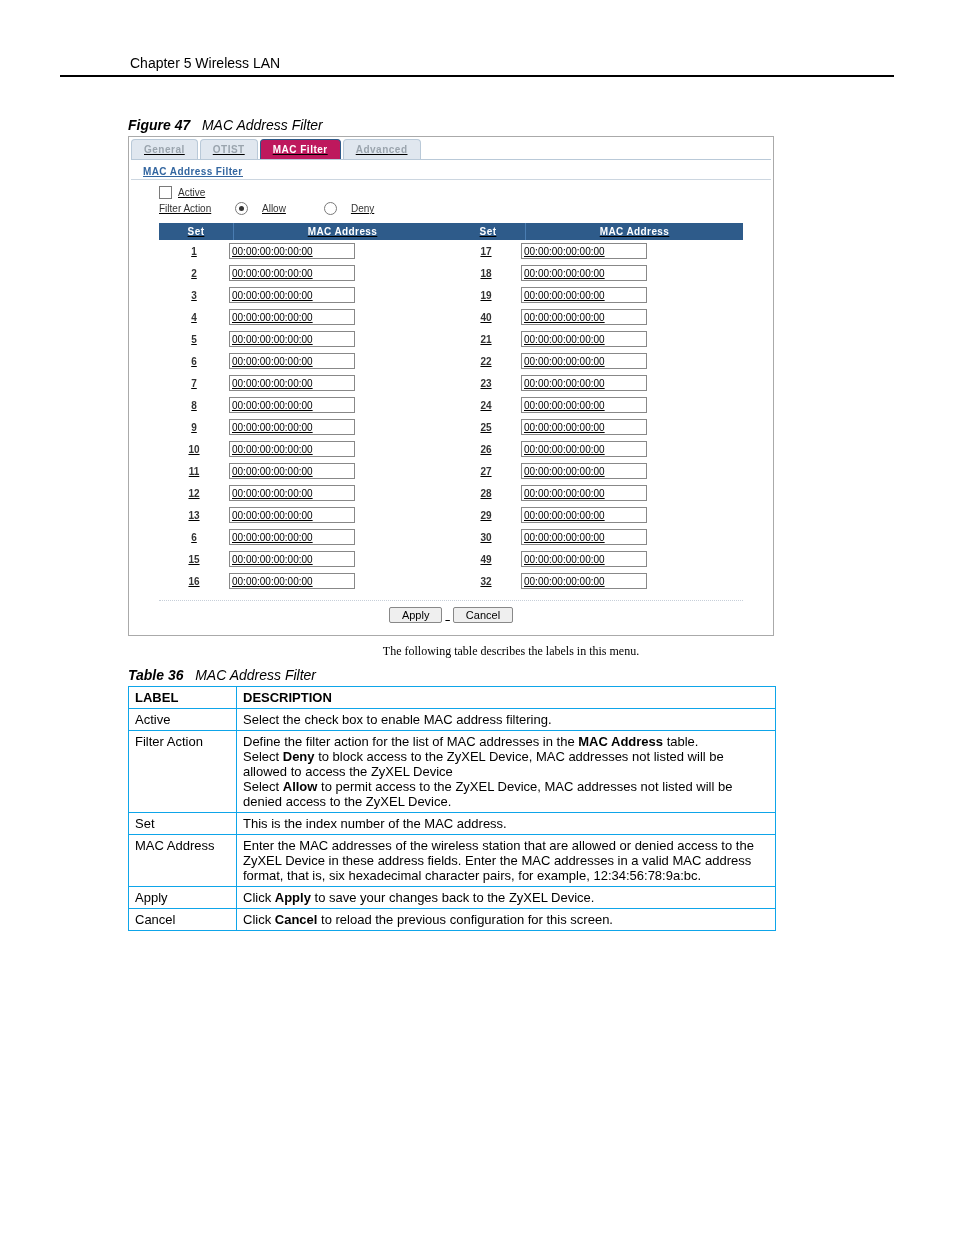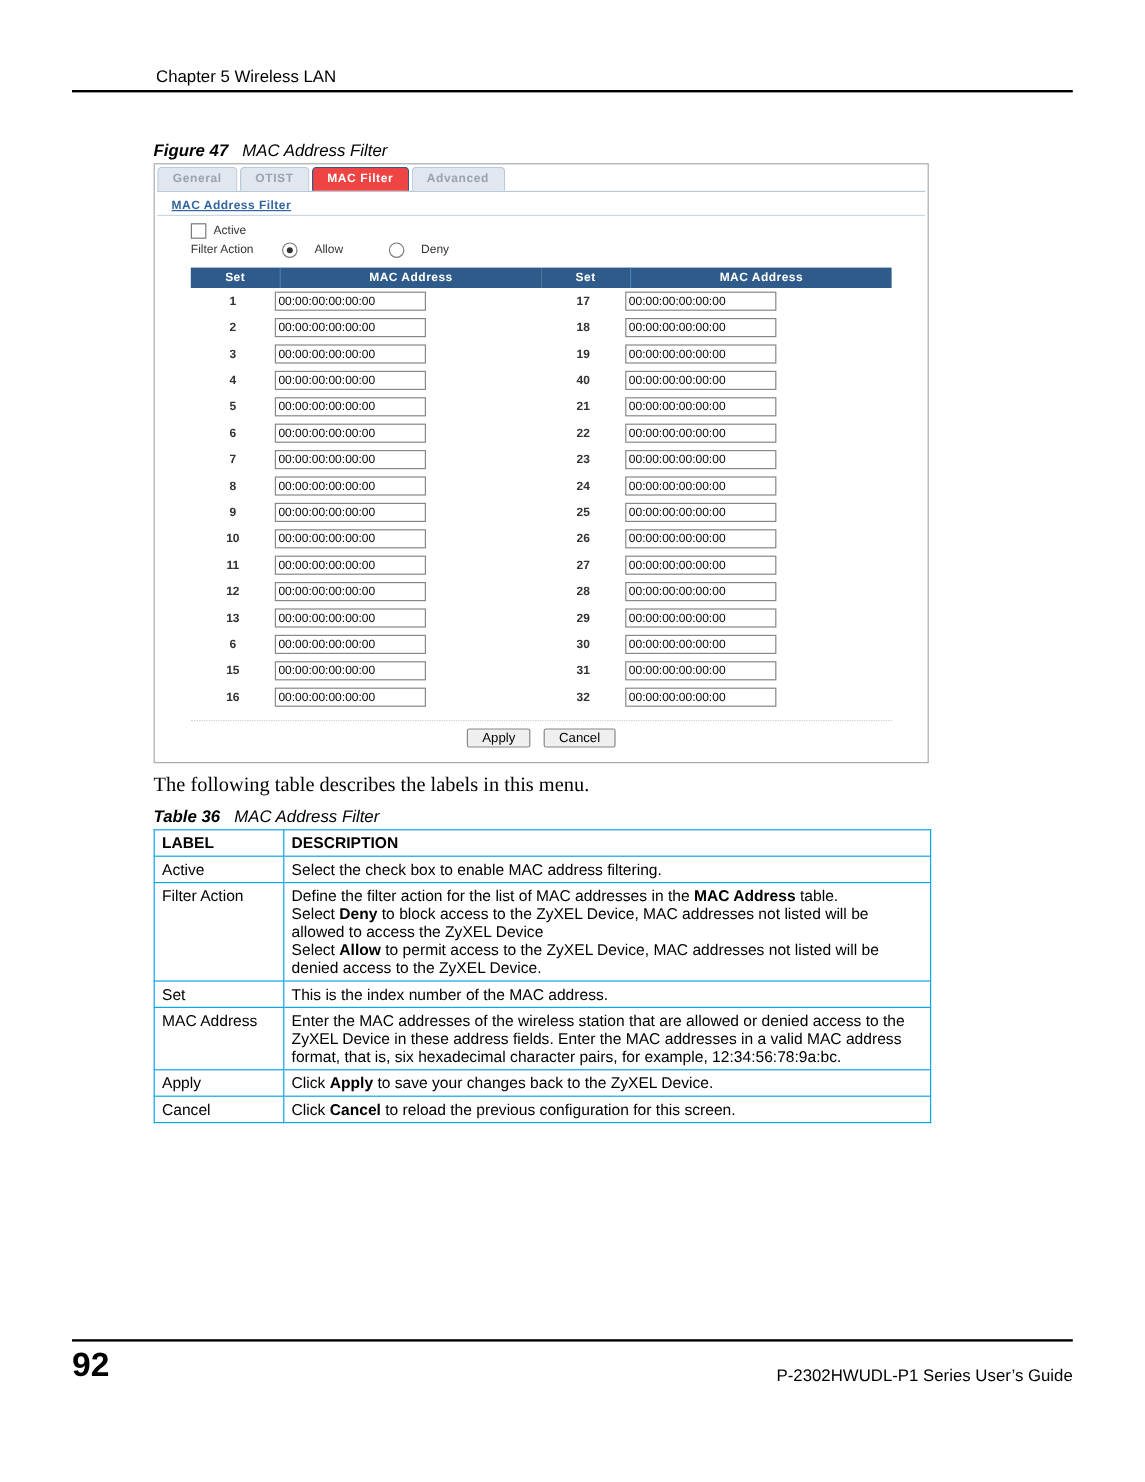--- a/index.html
+++ b/index.html
@@ -30,40 +30,41 @@
     font-style: italic;
   }
   .figure-caption b, .table-caption b {
     font-weight: bold;
   }
   .screenshot {
     border: 1px solid #aaa;
     background: #fff;
     width: 640px;
     padding: 2px;
+    text-decoration: underline;
   }
   
   .tabbar {
     display: flex;
     border-bottom: 1px solid #b9c9d8;
   }
   .tab {
     font-size: 10px;
     padding: 4px 12px;
     color: #9aa4ad;
     background: #e0e7ef;
     border: 1px solid #b9c9d8;
     border-bottom: none;
     margin-right: 2px;
     border-radius: 4px 4px 0 0;
     font-weight: bold;
     letter-spacing: .5px;
   }
   .tab.active {
-    background: #ef4444;
+    background: #be185d;
     color: #fff;
     border-color: #2e5b8a;
   }
   .panel-title {
     color: #3366a0;
     font-weight: bold;
     font-size: 10px;
     letter-spacing: .4px;
     padding: 6px 10px 2px 12px;
     border-bottom: 1px solid #ccd6e0;
@@ -148,22 +149,23 @@
   .wbtn {
     font-size: 11px;
     padding: 1px 12px;
     background: #efefef;
     border: 1px solid #888;
     border-radius: 2px;
     margin: 0 3px;
   }
   .paragraph {
     font-family: "Times New Roman", Times, serif;
-    font-size: 17px;
+    font-size: 12px;
     margin: 8px 0;
+    text-align: center;
   }
   table.desc-table {
     border-collapse: collapse;
     width: 648px;
     font-size: 13px;
   }
   table.desc-table th, table.desc-table td {
     border: 1px solid #0ea5e9;
     padding: 3px 6px;
     text-align: left;
@@ -414,21 +416,21 @@
                   <input class="mac-input" value="00:00:00:00:00:00" style="">
                 </div>
               </div>
               <div class="mac-row">
                 <div class="r-set">30</div>
                 <div class="r-addr">
                   <input class="mac-input" value="00:00:00:00:00:00" style="">
                 </div>
               </div>
               <div class="mac-row">
-                <div class="r-set">31</div>
+                <div class="r-set">49</div>
                 <div class="r-addr">
                   <input class="mac-input" value="00:00:00:00:00:00" style="">
                 </div>
               </div>
               <div class="mac-row">
                 <div class="r-set">32</div>
                 <div class="r-addr">
                   <input class="mac-input" value="00:00:00:00:00:00" style="">
                 </div>
               </div>
@@ -484,18 +486,14 @@
         <td>Cancel</td>
         <td>
           <span>Click </span><b>Cancel</b><span> to reload the previous configuration for this screen.</span>
         </td>
       </tr>
     </tbody>
       </table>
 
   </div>
 
-  <div class="footer">
-    <div class="page-num">92</div>
-    <div class="guide-title">P-2302HWUDL-P1 Series User’s Guide</div>
-  </div>
 
 </div>
 
 </body></html>

